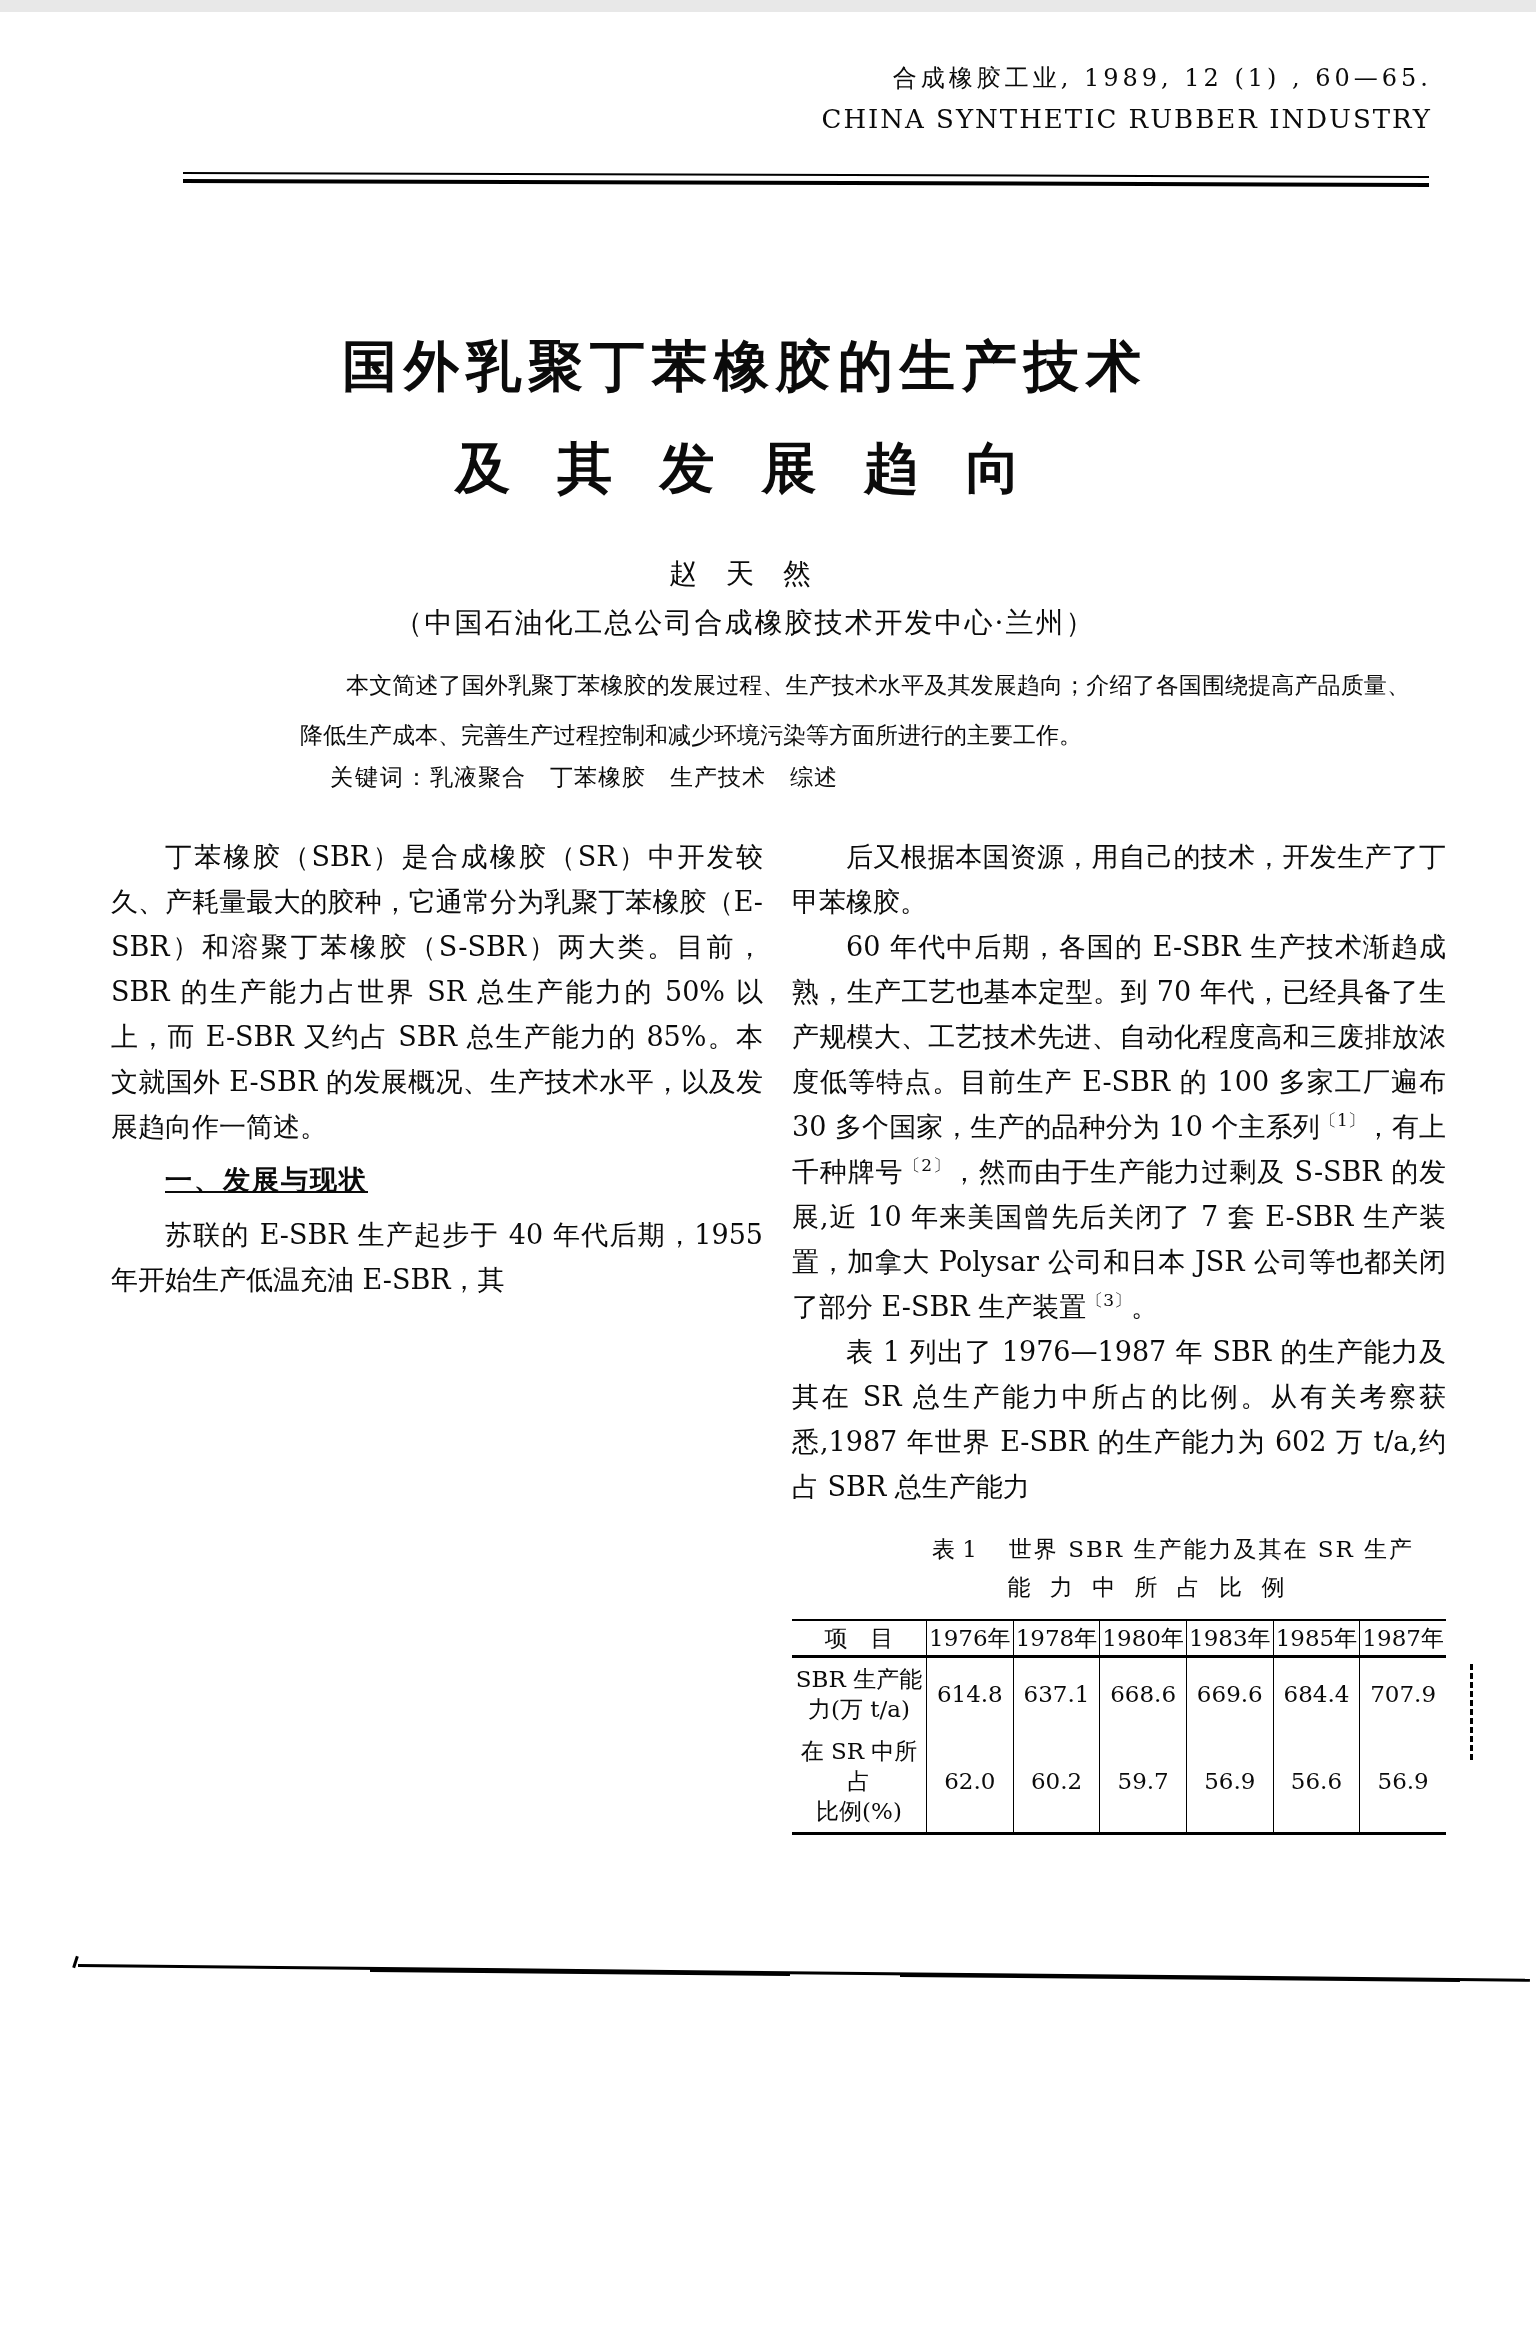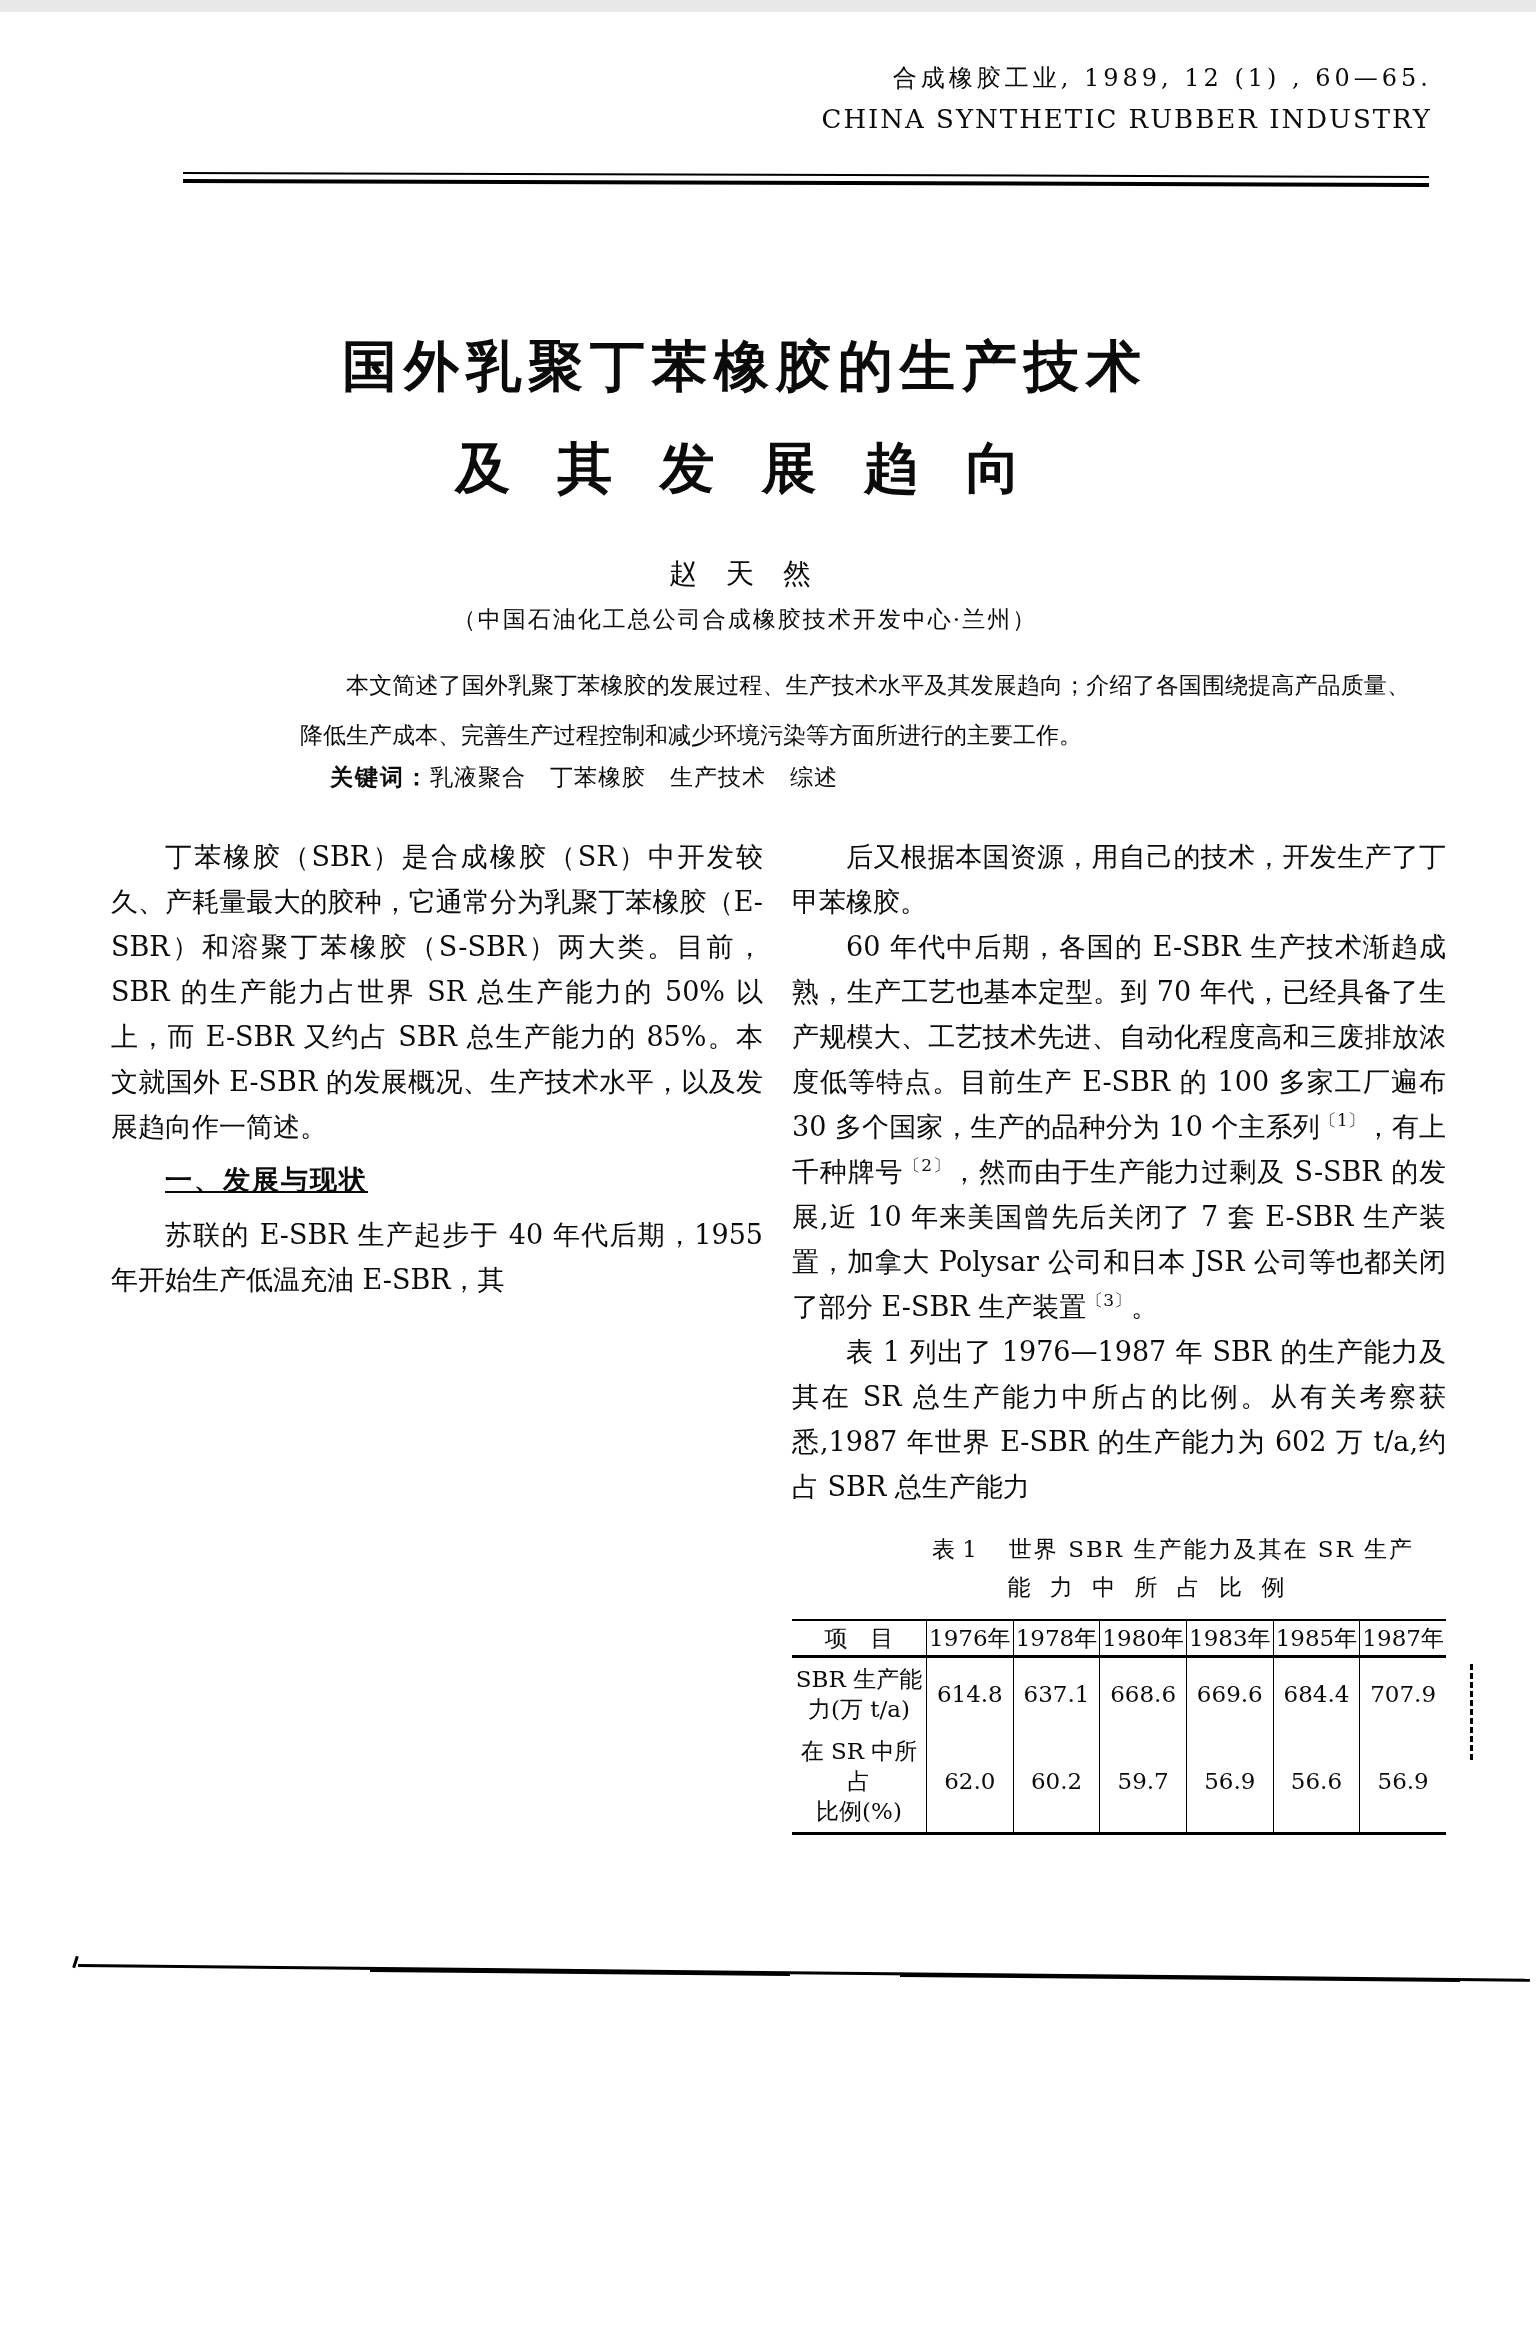--- a/index.html
+++ b/index.html
@@ -21,29 +21,29 @@
     position:absolute; left:183px; top:160px; width:1246px; height:5px;
     border-top:2px solid #000; border-bottom:4px solid #000;
     transform:rotate(0.18deg); transform-origin:left center;
   }
 
   
   .centerband { position:absolute; left:0; width:1490px; text-align:center; }
   .title1 { top:318px; font-size:55px; font-weight:bold; letter-spacing:7px; }
   .title2 { top:420px; font-size:55px; font-weight:bold; letter-spacing:14px; }
   .author { top:543px; font-size:28px; letter-spacing:10px; }
-  .affil  { top:592px; font-size:23px; letter-spacing:2px; }
+  .affil  { top:592px; font-size:28px; letter-spacing:2px; }
 
   
   .abstract {
     position:absolute; left:300px; top:648px; width:1110px;
     font-size:23px; line-height:50px; text-align:justify; text-indent:2em;
   }
   .keywords { position:absolute; left:330px; top:750px; font-size:23px; letter-spacing:1px; }
-  .keywords b { font-weight:bold; letter-spacing:2px; }
+  .keywords b { font-weight:normal; letter-spacing:2px; }
 
   
   .col { position:absolute; top:822px; font-size:27px; line-height:45px; text-align:justify; }
   .col-left  { left:111px; width:652px; }
   .col-right { left:792px; width:654px; }
   p.para { margin:0; text-indent:2em; }
   .h1 { text-align:center; font-size:31px; font-weight:bold; margin:20px 0 16px; letter-spacing:2px; }
   .h2 { font-size:27px; font-weight:bold; text-indent:2em; margin:8px 0 10px; letter-spacing:2px;text-decoration:underline; }
   sup.ref { font-size:17px; line-height:0; }
 

